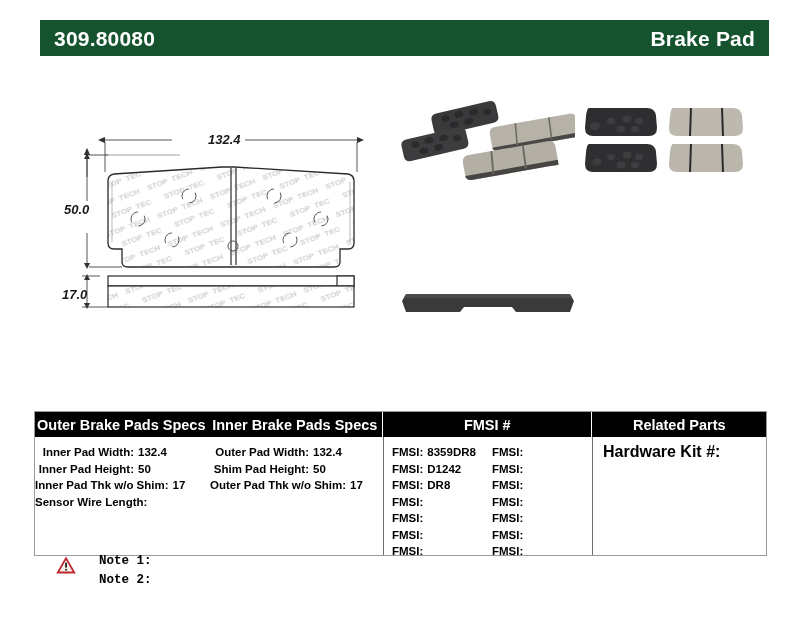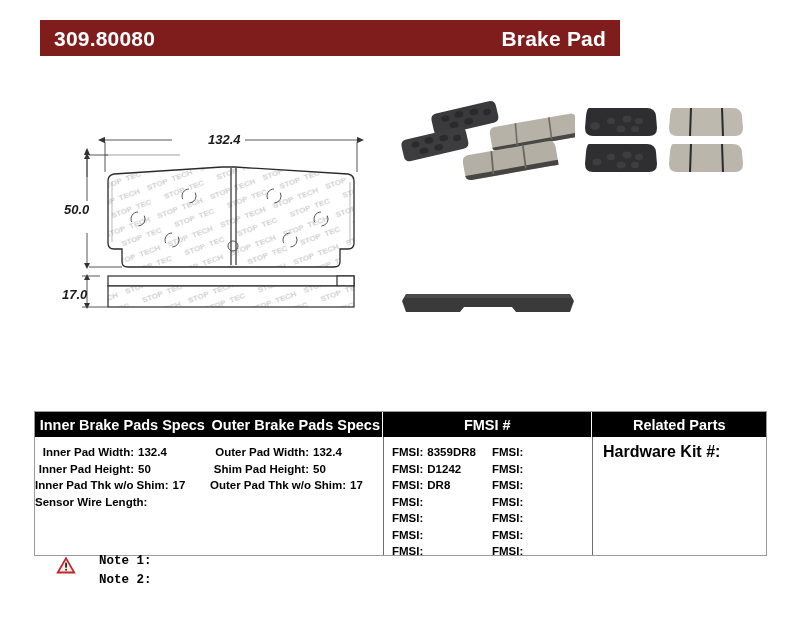--- a/index.html
+++ b/index.html
@@ -9,22 +9,22 @@
     font-family:"Liberation Sans", sans-serif;
     color:#000;
     overflow:hidden;
     position:relative;
   }
 
   
   #header-bar{
     position:absolute;
     left:40px; top:20px;
-    width:580px; height:36px;
-    background:#7f1d1d;
+    width:729px; height:36px;
+    background:#14532d;
     display:flex;
     align-items:center;
     justify-content:space-between;
     padding:4px 14px;
     box-sizing:border-box;
   }
   #header-bar .htxt{
     color:#ffffff;
     font-size:21px;
     font-weight:bold;
@@ -340,22 +340,22 @@
   <svg width="180" height="50" viewBox="0 0 180 50" xmlns="http://www.w3.org/2000/svg">
     <rect width="180" height="50" fill="#ffffff"></rect>
     <path d="M8,18 L172,18 L176,25 L172,36 L118,36 L114,31 L66,31 L62,36 L8,36 L4,25 Z" fill="#3a3a3a"></path>
     <path d="M8,18 L172,18 L173,22 L7,22 Z" fill="#4a4a4a"></path>
   </svg>
 </div>
 
 <div id="spec-table">
 
   <div id="table-head">
+    <div class="hcell col-outer">Outer Brake Pads Specs</div>
     <div class="hcell col-inner">Inner Brake Pads Specs</div>
-    <div class="hcell col-outer">Outer Brake Pads Specs</div>
     <div class="hgap"></div>
     <div class="hcell col-fmsi">FMSI #</div>
     <div class="hgap"></div>
     <div class="hcell col-related">Related Parts</div>
   </div>
 
   <div id="table-body">
 
     <div class="bcell col-inner">
       <div class="inner-pad-rows">

